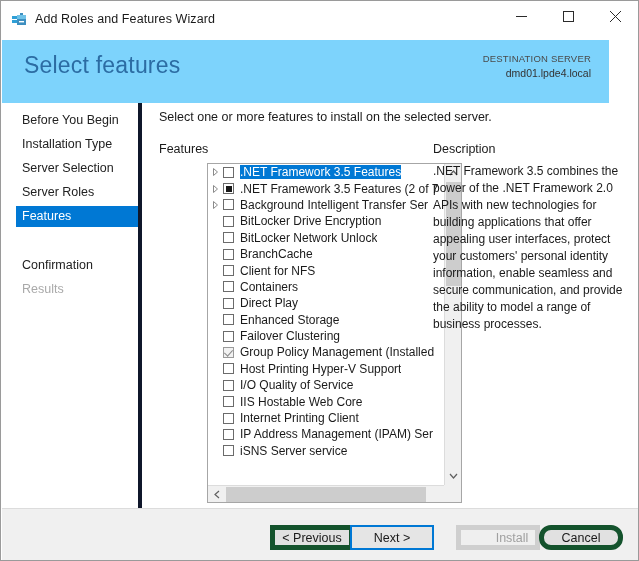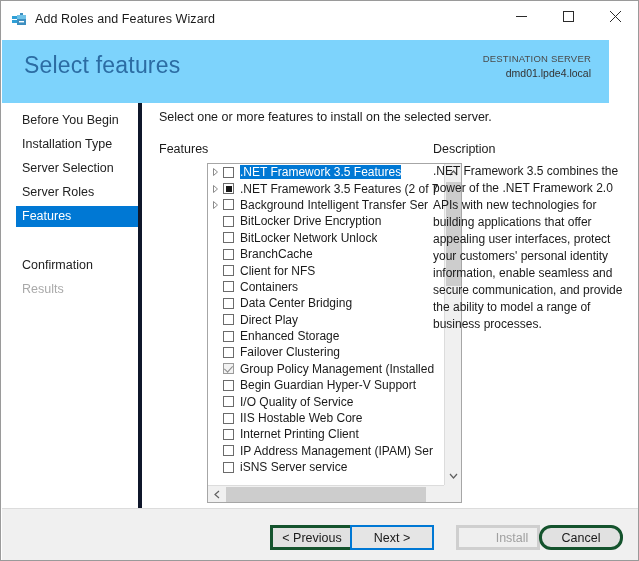--- a/index.html
+++ b/index.html
@@ -306,21 +306,21 @@
     height: 53px;
     background: #f0f0f0;
     border-top: 1px solid #dcdcdc;
   }
   .btn {
     position: absolute;
     top: 16px;
     height: 25px;
     box-sizing: border-box;
     background: #e1e1e1;
-    border: 3px solid #14532d;
+    border: 5px solid #14532d;
     font-family: "Liberation Sans", sans-serif;
     font-size: 12.5px;
     color: #1a1a1a;
     display: flex;
     align-items: center;
     justify-content: center;
     padding: 0;
   }
   .btn.focused {
     border: 2px solid #0078d4;
@@ -471,29 +471,20 @@
               <span class="checkbox"></span>
               <span class="row-label">Containers</span>
             </div>
             <div class="row">
               <span class="expander empty">
                 <svg width="5" height="8" viewBox="0 0 5 8">
                   <polygon points="0.5,0.5 4.5,4 0.5,7.5" fill="none" stroke="#8a8a8a" stroke-width="1"></polygon>
                 </svg>
               </span>
               <span class="checkbox"></span>
-              <span class="row-label">Data Center Bridging</span>
-            </div>
-            <div class="row">
-              <span class="expander empty">
-                <svg width="5" height="8" viewBox="0 0 5 8">
-                  <polygon points="0.5,0.5 4.5,4 0.5,7.5" fill="none" stroke="#8a8a8a" stroke-width="1"></polygon>
-                </svg>
-              </span>
-              <span class="checkbox"></span>
               <span class="row-label">Direct Play</span>
             </div>
             <div class="row">
               <span class="expander empty">
                 <svg width="5" height="8" viewBox="0 0 5 8">
                   <polygon points="0.5,0.5 4.5,4 0.5,7.5" fill="none" stroke="#8a8a8a" stroke-width="1"></polygon>
                 </svg>
               </span>
               <span class="checkbox"></span>
               <span class="row-label">Enhanced Storage</span>
@@ -516,21 +507,21 @@
               <span class="checkbox installed"></span>
               <span class="row-label">Group Policy Management (Installed</span>
             </div>
             <div class="row">
               <span class="expander empty">
                 <svg width="5" height="8" viewBox="0 0 5 8">
                   <polygon points="0.5,0.5 4.5,4 0.5,7.5" fill="none" stroke="#8a8a8a" stroke-width="1"></polygon>
                 </svg>
               </span>
               <span class="checkbox"></span>
-              <span class="row-label">Begin Guardian Hyper-V Support</span>
+              <span class="row-label">Host Printing Hyper-V Support</span>
             </div>
             <div class="row">
               <span class="expander empty">
                 <svg width="5" height="8" viewBox="0 0 5 8">
                   <polygon points="0.5,0.5 4.5,4 0.5,7.5" fill="none" stroke="#8a8a8a" stroke-width="1"></polygon>
                 </svg>
               </span>
               <span class="checkbox"></span>
               <span class="row-label">I/O Quality of Service</span>
             </div>

